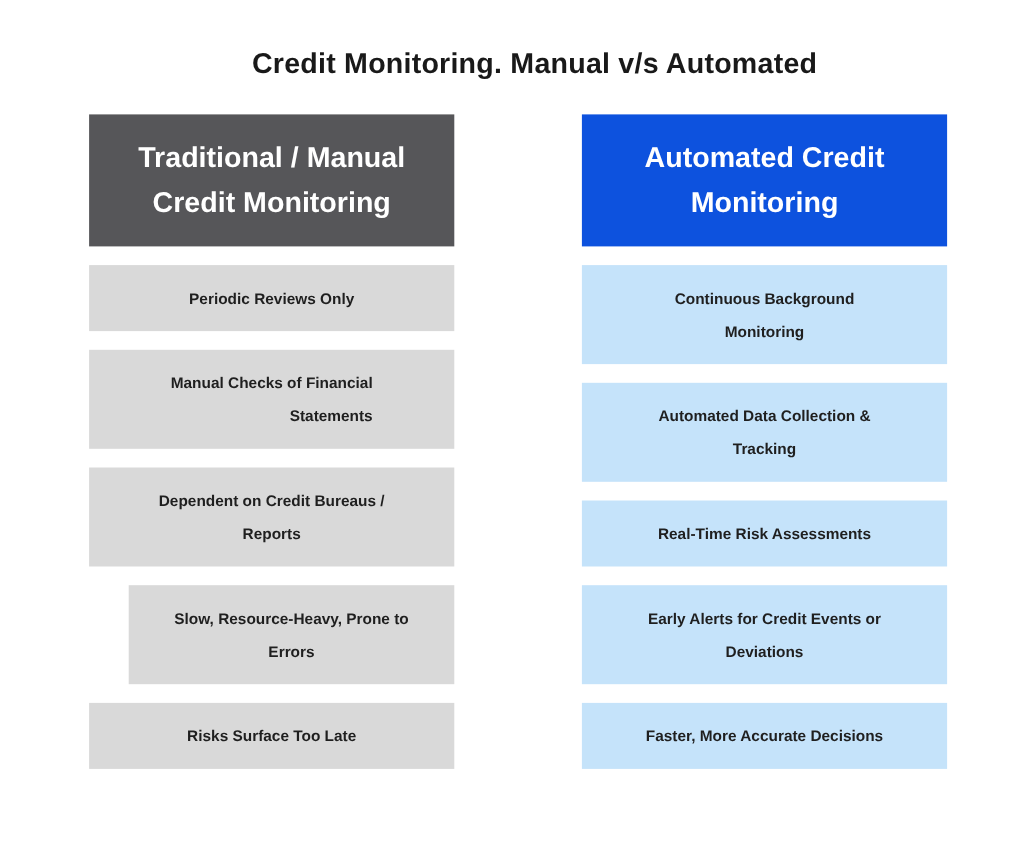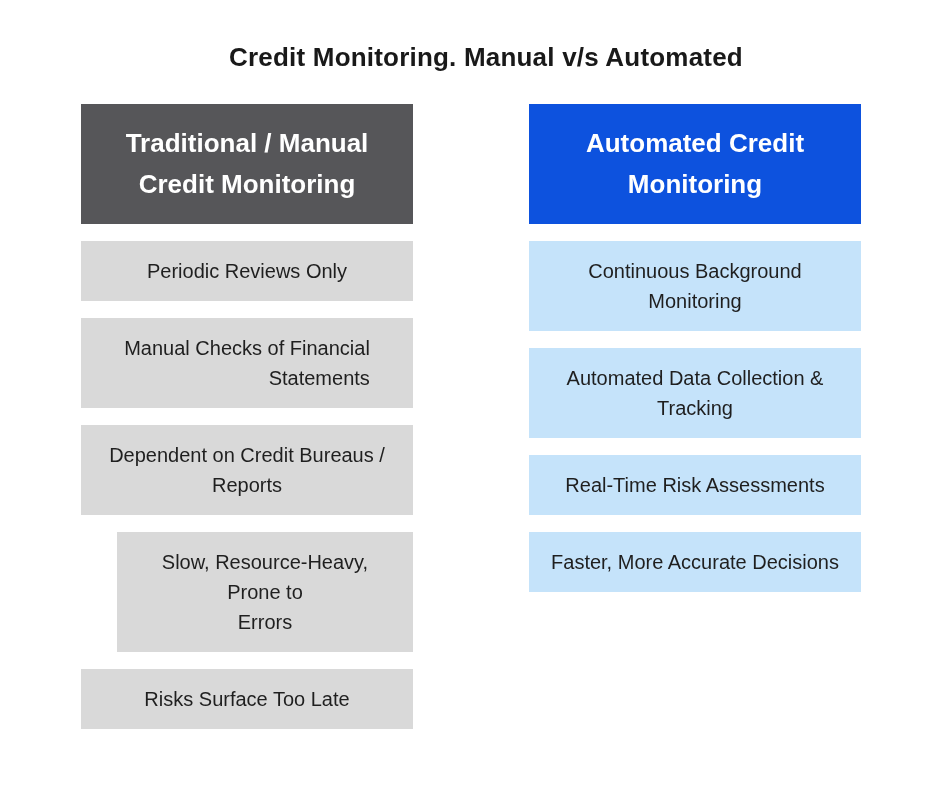--- a/index.html
+++ b/index.html
@@ -56,23 +56,24 @@
   }
   .cell {
     box-sizing: border-box;
     min-height: 60px;
     padding: 15px 22px;
     display: flex;
     align-items: center;
     justify-content: center;
     text-align: center;
     color: #1f1f1f;
-    font-size: 20px;
+    font-size: 14px;
     line-height: 30px;
     white-space: pre-line;
+    font-weight: bold;
   }
 </style>
 </head>
 <body>
 
 <div class="canvas">
 
   <h1 class="title">Credit Monitoring. Manual v/s Automated</h1>
 
   <div class="columns">
@@ -91,17 +92,19 @@
     </div>
 
     <div class="column">
       <div class="col-header" style="background-color: rgb(13, 82, 222);">Automated Credit
 Monitoring</div>
       <div class="cell" style="background-color: rgb(197, 227, 250);">Continuous Background
 Monitoring</div>
       <div class="cell" style="background-color: rgb(197, 227, 250);">Automated Data Collection &amp;
 Tracking</div>
       <div class="cell" style="background-color: rgb(197, 227, 250);">Real-Time Risk Assessments</div>
+      <div class="cell" style="background-color: rgb(197, 227, 250);">Early Alerts for Credit Events or
+Deviations</div>
       <div class="cell" style="background-color: rgb(197, 227, 250);">Faster, More Accurate Decisions</div>
     </div>
 
   </div>
 </div>
 
 </body></html>

